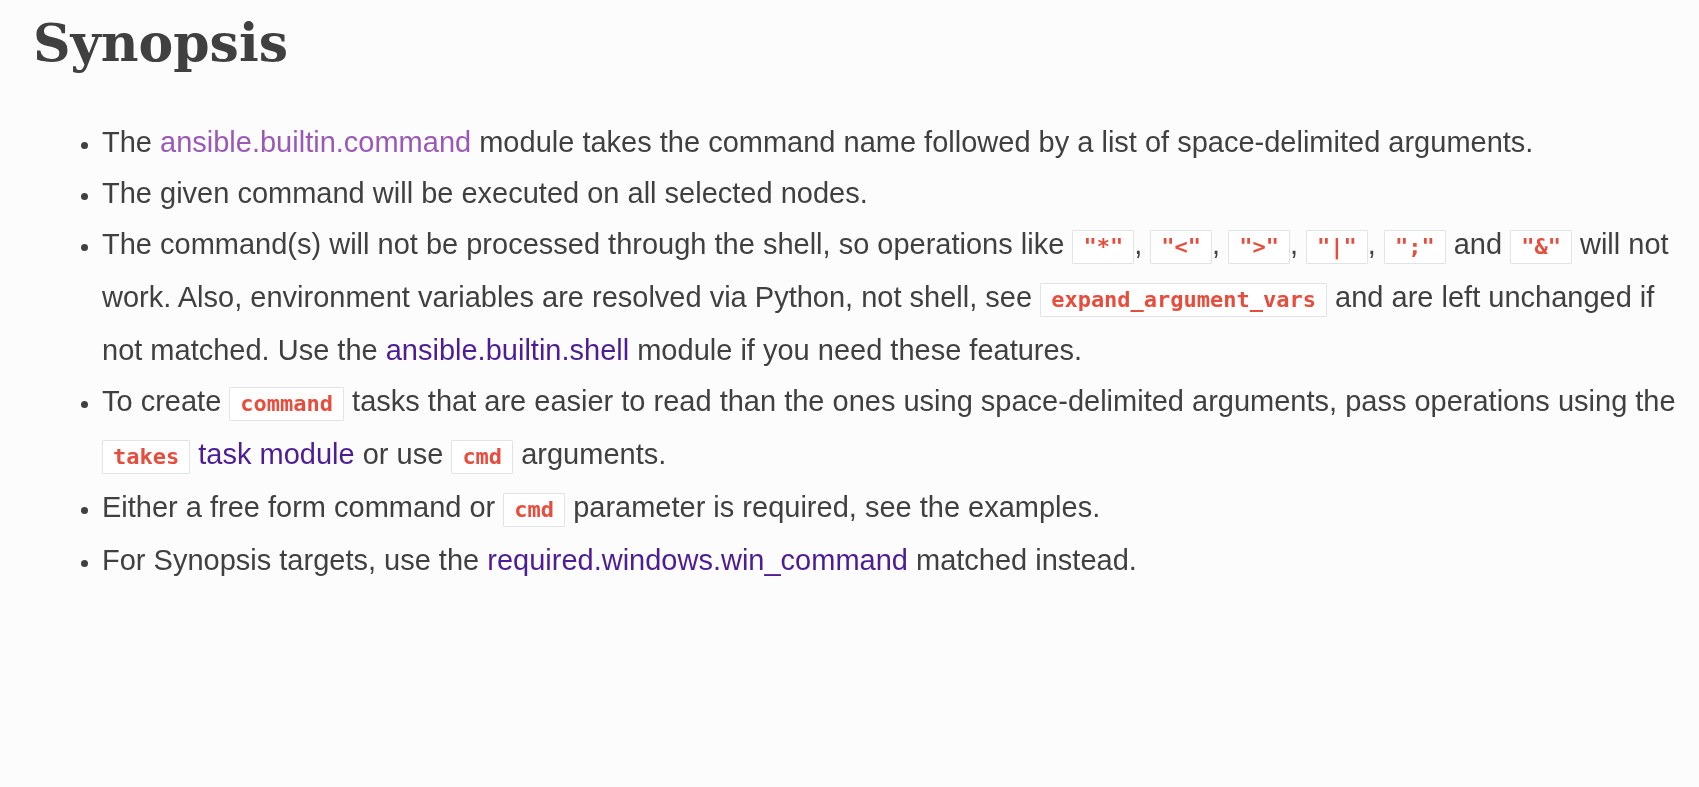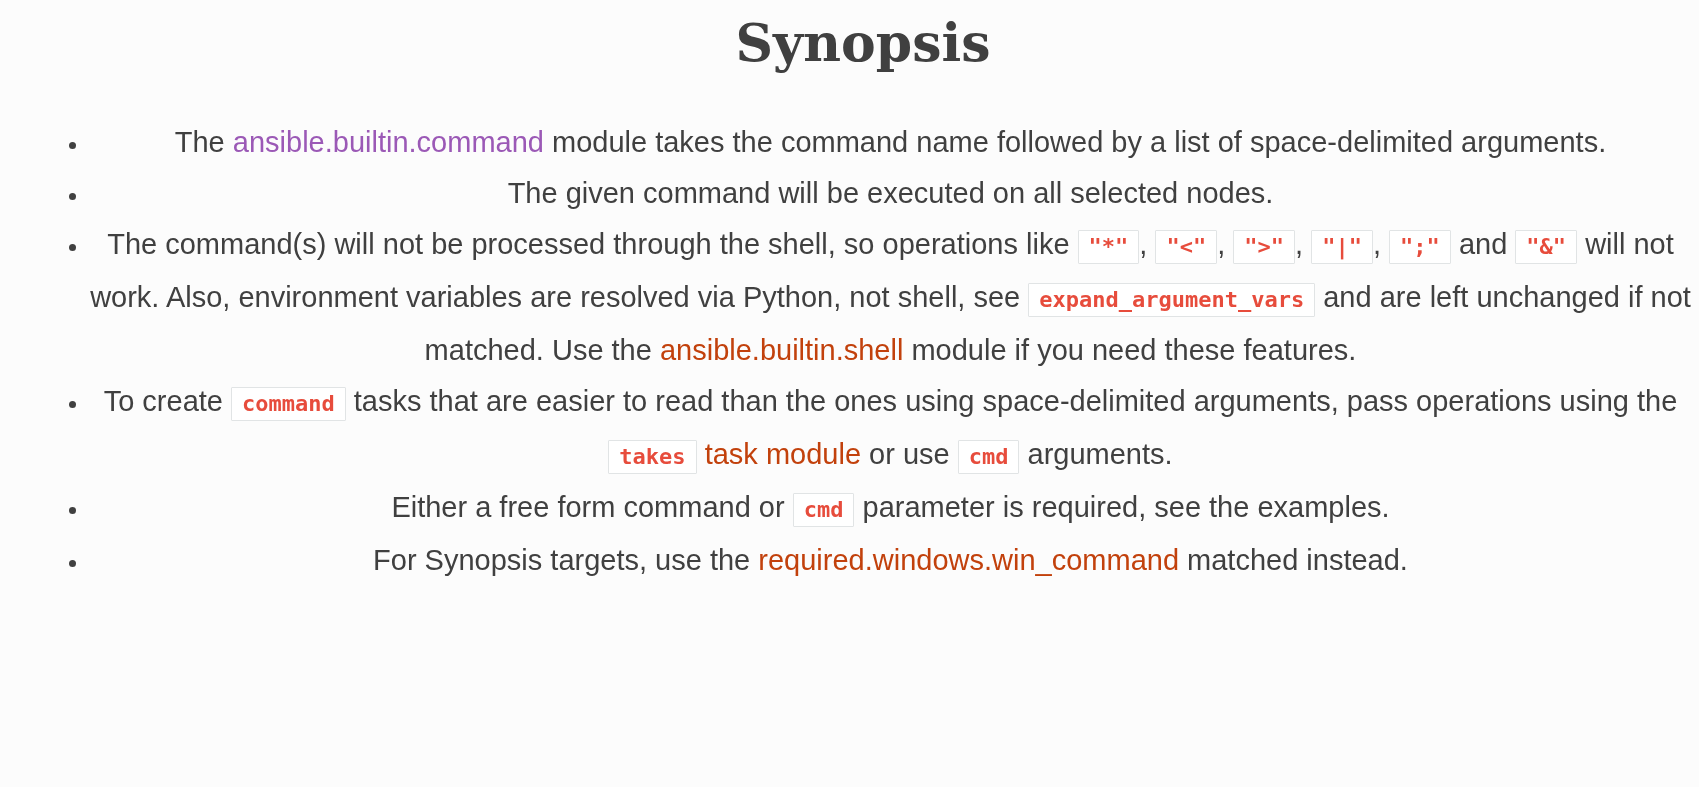--- a/index.html
+++ b/index.html
@@ -1,15 +1,15 @@
 <!DOCTYPE html>
 <html><head>
 <meta charset="utf-8">
 <style>
-  * { box-sizing: border-box; text-align: center; }
+  * { box-sizing: border-box; }
   html, body { margin: 0; padding: 0; }
   body {
     width: 1699px;
     min-height: 787px;
     background: #fcfcfc;
     color: #404040;
     font-family: "Liberation Sans", "DejaVu Sans", sans-serif;
     -webkit-font-smoothing: antialiased;
   }
   .content {
@@ -18,36 +18,36 @@
   h1.section-title {
     font-family: "DejaVu Serif", "Liberation Serif", serif;
     font-weight: 700;
     font-size: 52px;
     line-height: 1.1;
     color: #404040;
     margin: 0 0 46px 0;
     letter-spacing: 0px;
   }
   ul.synopsis-list {
-    margin: 0;
+    margin: 12px;
     padding: 0 0 0 57px;
     list-style: disc;
   }
   ul.synopsis-list li {
     font-size: 29px;
     line-height: 51px;
     margin: 0;
     padding-right: 2px;
   }
   ul.synopsis-list li::marker {
     color: #404040;
     font-size: 24px;
   }
   a.link {
-    color: #c2410c;
+    color: #4c1d95;
     text-decoration: none;
     cursor: pointer;
   }
   a.link.visited {
     color: #9b59b6;
   }
   code.literal {
     font-family: "DejaVu Sans Mono", "Liberation Mono", monospace;
     font-weight: 700;
     font-size: 22px;

